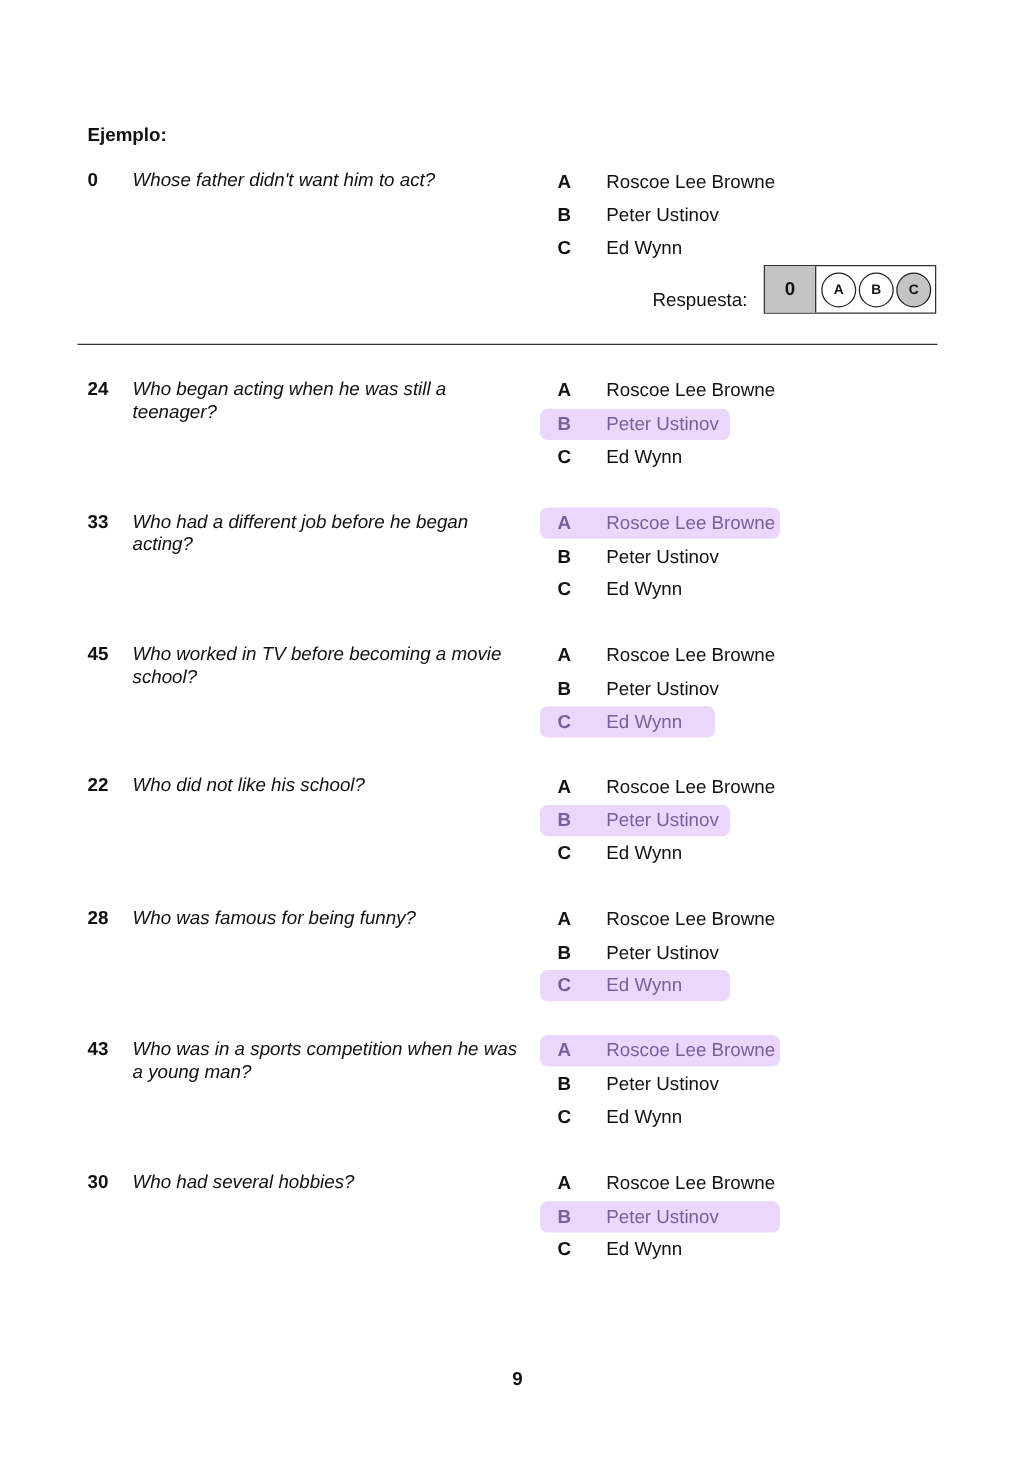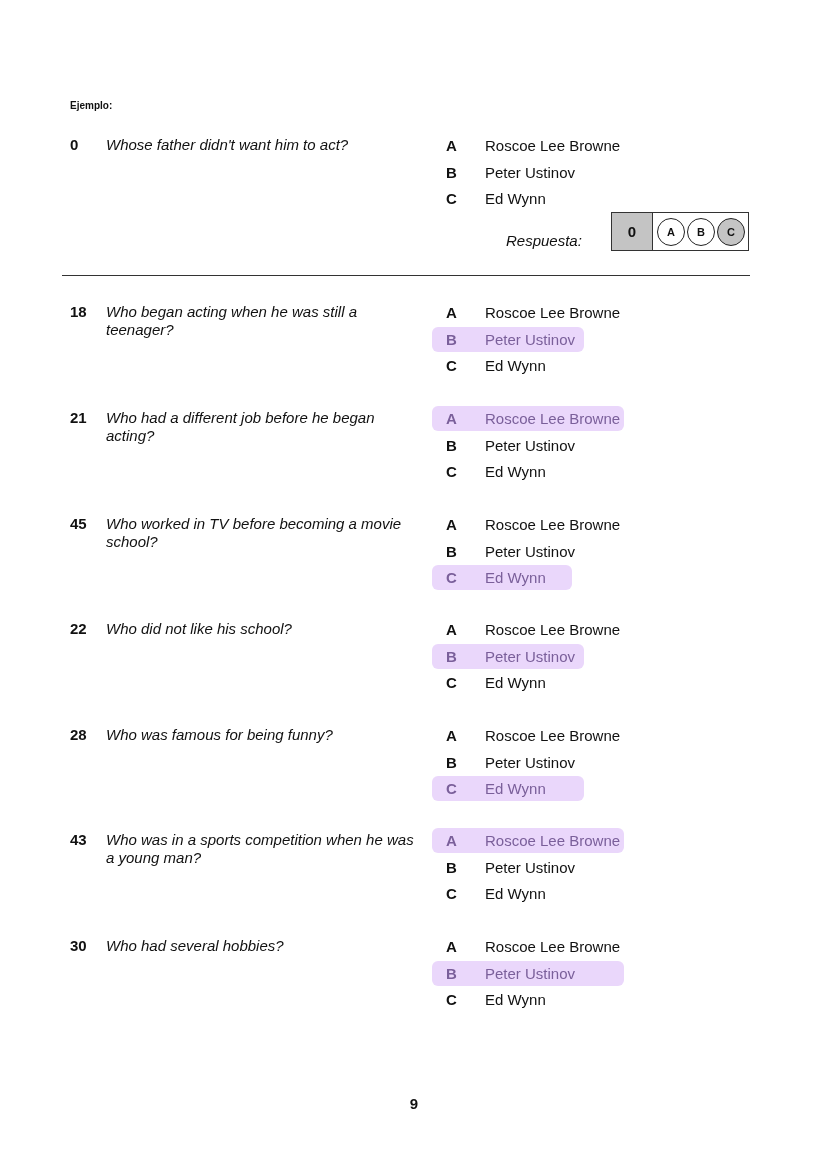--- a/index.html
+++ b/index.html
@@ -1,33 +1,33 @@
 <!DOCTYPE html>
 <html><head>
 <meta charset="utf-8">
 <style>
   html, body { margin: 0; padding: 0; background: #ffffff; }
   body { width: 828px; height: 1171px; position: relative; overflow: hidden;
          font-family: "Liberation Sans", sans-serif; color: #111; font-size: 15px; }
-  .heading { position: absolute; left: 70px; top: 100px; font-weight: bold; font-size: 10px; }
+  .heading { position: absolute; left: 70px; top: 100px; font-weight: bold; font-size: 15px; }
   .q { position: absolute; left: 70px; width: 360px; }
   .q .num { position: absolute; left: 0; top: 0; font-weight: bold; }
   .q .text { position: absolute; left: 36px; top: 0; width: 320px; line-height: 18px; font-style: italic; }
   .opts { position: absolute; left: 432px; width: 200px; }
   .opt { position: relative; height: 26.5px; line-height: 20px; }
   .opt .letter { position: absolute; left: 14px; top: 0; font-weight: bold; }
   .opt .name { position: absolute; left: 53px; top: 0; white-space: nowrap; }
   .opt.hl::before { content: ""; position: absolute; left: 0; top: -3px; height: 25px;
                     background: #ead7fb; border-radius: 6px; z-index: 0; }
   .opt.hl .letter, .opt.hl .name { color: #7a5f9a; z-index: 1; }
   .opt.hl.w-b::before { width: 152px; }
   .opt.hl.w-a::before { width: 192px; }
   .opt.hl.w-c::before { width: 140px; }
   .opt .letter, .opt .name { z-index: 1; }
-  .answer-label { position: absolute; left: 506px; top: 232px; font-style: italic; }
+  .answer-label { position: absolute; left: 522px; top: 232px; }
   .answer-box { position: absolute; left: 611px; top: 212px; width: 136px; height: 37px;
                 border: 1px solid #333; display: flex; }
   .answer-box .qnum { width: 40px; background: #c4c4c4; border-right: 1px solid #333;
                       display: flex; align-items: center; justify-content: center; font-weight: bold; }
   .answer-box .bubbles { flex: 1; display: flex; align-items: center; padding-left: 4px; }
   .bubble { width: 26px; height: 26px; border: 1px solid #222; border-radius: 50%;
             display: flex; align-items: center; justify-content: center; font-size: 11px;
             font-weight: bold; margin-right: 2px; background: #fff; }
   .bubble.filled { background: #c4c4c4; }
   .divider { position: absolute; left: 62px; top: 275px; width: 688px; height: 0;
@@ -64,40 +64,40 @@
   <div class="bubbles">
     <div class="bubble">A</div>
     <div class="bubble">B</div>
     <div class="bubble filled">C</div>
   </div>
 </div>
 
 <div class="divider"></div>
 
 <div class="q" style="top:303px;">
-  <span class="num">18</span>
+  <span class="num">24</span>
   <span class="text">Who began acting when he was still a teenager?</span>
 </div>
 <div class="opts" style="top:303px;">
   <div class="opt">
       <span class="letter">A</span>
       <span class="name">Roscoe Lee Browne</span>
     </div>
   <div class="opt hl w-b">
       <span class="letter">B</span>
       <span class="name">Peter Ustinov</span>
     </div>
   <div class="opt">
       <span class="letter">C</span>
       <span class="name">Ed Wynn</span>
     </div>
 </div>
 
 <div class="q" style="top:409px;">
-  <span class="num">21</span>
+  <span class="num">33</span>
   <span class="text">Who had a different job before he began acting?</span>
 </div>
 <div class="opts" style="top:409px;">
   <div class="opt hl w-a">
       <span class="letter">A</span>
       <span class="name">Roscoe Lee Browne</span>
     </div>
   <div class="opt">
       <span class="letter">B</span>
       <span class="name">Peter Ustinov</span>

